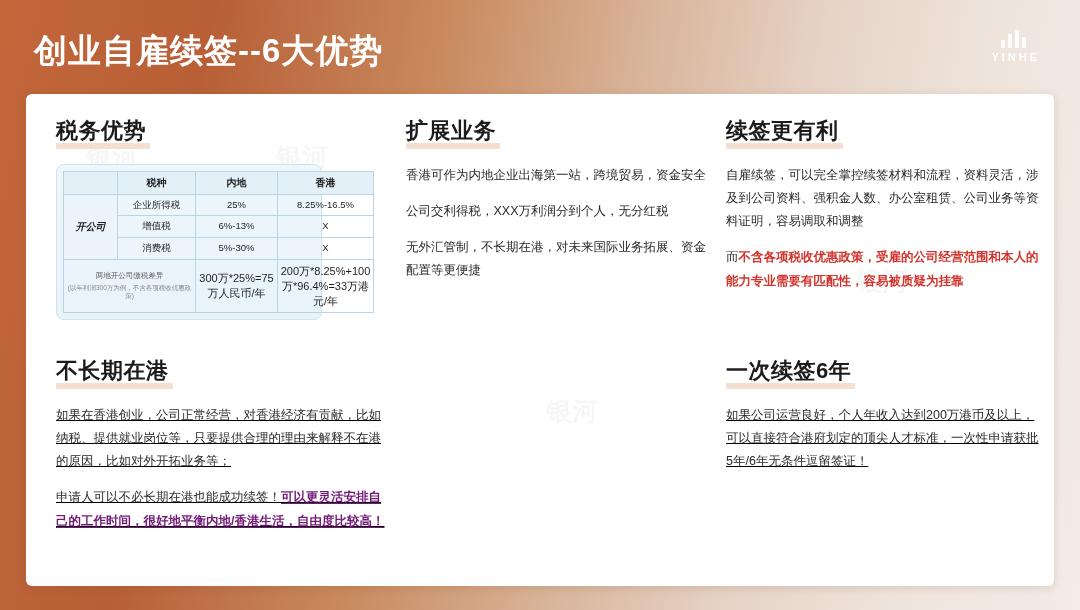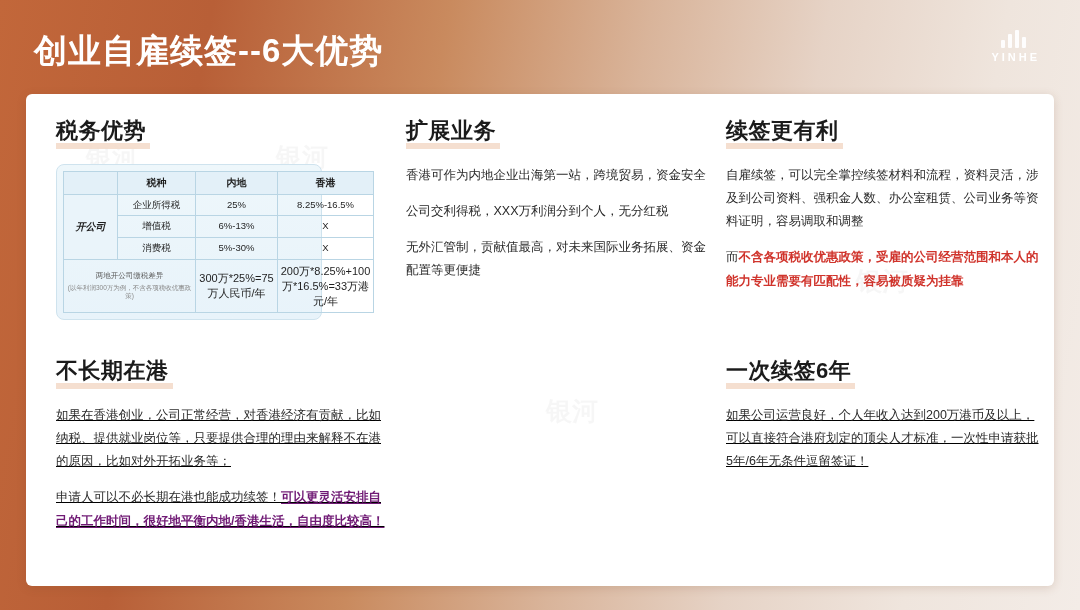--- a/index.html
+++ b/index.html
@@ -256,34 +256,34 @@
                 <td>消费税</td>
                 <td>5%-30%</td>
                 <td>X</td>
               </tr>
               <tr>
                 <td colspan="2" class="note-cell">
                   <span>两地开公司缴税差异</span>
                   <span class="note-sub">(以年利润300万为例，不含各项税收优惠政策)</span>
                 </td>
                 <td class="small-num">300万*25%=75万人民币/年</td>
-                <td class="small-num">200万*8.25%+100万*16.5%=33万港元/年</td>
+                <td class="small-num">200万*8.25%+100万*96.4%=33万港元/年</td>
               </tr>
             </tbody>
           </table>
         </div>
       </div>
 
       <div class="col c2 row1">
         <div class="sec-title-wrap">
           <h2 class="sec-title">扩展业务</h2>
         </div>
         <p class="body-text">香港可作为内地企业出海第一站，跨境贸易，资金安全</p>
         <p class="body-text">公司交利得税，XXX万利润分到个人，无分红税</p>
-        <p class="body-text">无外汇管制，贡献值最高，对未来国际业务拓展、资金配置等更便捷</p>
+        <p class="body-text">无外汇管制，不长期在港，对未来国际业务拓展、资金配置等更便捷</p>
       </div>
 
       <div class="col c3 row1">
         <div class="sec-title-wrap">
           <h2 class="sec-title">续签更有利</h2>
         </div>
         <p class="body-text">自雇续签，可以完全掌控续签材料和流程，资料灵活，涉及到公司资料、强积金人数、办公室租赁、公司业务等资料证明，容易调取和调整</p>
         <p class="body-text">
           <span>而</span><span class="hl-red">不含各项税收优惠政策，受雇的公司经营范围和本人的能力专业需要有匹配性，容易被质疑为挂靠</span>
         </p>

